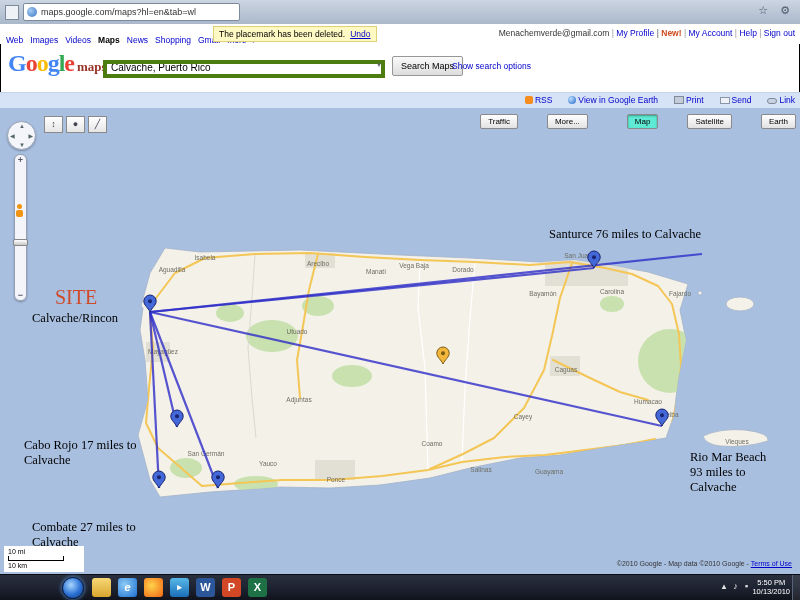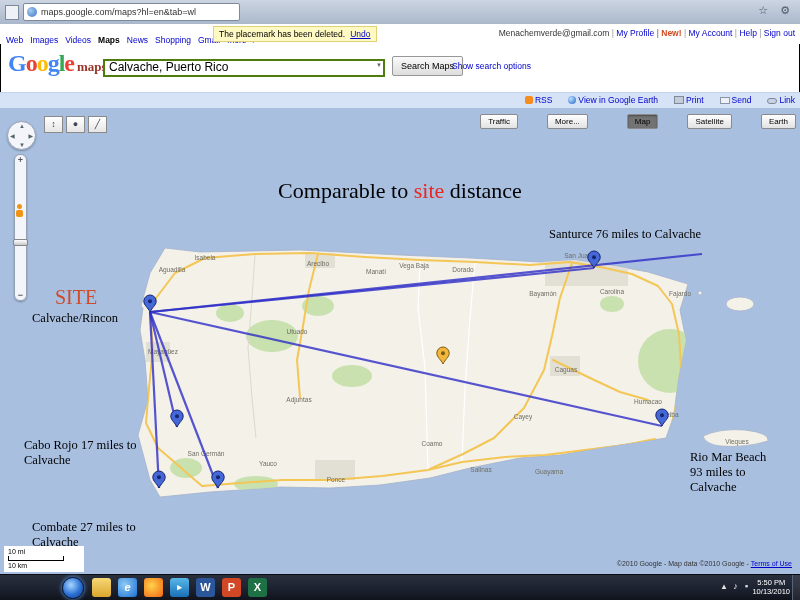--- a/index.html
+++ b/index.html
@@ -28,21 +28,21 @@
   #account{position:absolute;right:5px;top:28px;font-size:8.5px;color:#333;white-space:nowrap;}
   .acclink{color:#0000cc;cursor:pointer;}
   .acclink::before{content:" | ";color:#999;}
   .acclink.new{color:#d04a1e;font-weight:bold;}
 
   
   #logo{position:absolute;left:8px;top:50px;font-family:"Liberation Serif",serif;font-weight:bold;
     font-size:24px;letter-spacing:-1px;white-space:nowrap;}
   #logo-suffix{font-size:13px;color:#9a3529;margin-left:3px;letter-spacing:0;}
   #search-wrap{position:absolute;left:103px;top:57px;width:282px;height:18px;}
-  #search-input{width:100%;height:100%;box-sizing:border-box;border:2px solid #4d7c0f;font-size:12px;
+  #search-input{width:100%;height:100%;box-sizing:border-box;border:4px solid #4d7c0f;font-size:10px;
     padding:1px 14px 3px 4px;font-family:"Liberation Sans",sans-serif;}
   #search-dd{position:absolute;right:3px;top:5px;font-size:6px;color:#667;}
   #search-btn{position:absolute;left:392px;top:56px;height:20px;font-size:9px;padding:0 8px;
     background:linear-gradient(#fafafa,#ddd);border:1px solid #979797;border-radius:2px;cursor:pointer;}
   #search-opts{position:absolute;left:452px;top:61px;font-size:8.5px;color:#0000cc;cursor:pointer;}
 
   
   #strip{position:absolute;top:92px;left:0;right:0;height:15px;background:#d6e2f6;
     border-top:1px solid #c4d3ec;border-bottom:1px solid #b2c3de;}
   #strip-links{position:absolute;right:5px;top:1px;display:flex;gap:8px;font-size:8.5px;color:#0000cc;
@@ -67,21 +67,21 @@
   #city-layer{position:absolute;left:0;top:0;width:800px;height:467px;}
   .city{position:absolute;transform:translateX(-50%);font-size:6.5px;color:#6e6e63;white-space:nowrap;}
 
   
   #tool-btns{position:absolute;left:44px;top:8px;display:flex;gap:3px;}
   .toolbtn{width:17px;height:15px;background:linear-gradient(#fff,#e6e6e6);border:1px solid #8a8a8a;
     font-size:9px;line-height:14px;text-align:center;color:#445;cursor:pointer;}
   #map-type-buttons{position:absolute;right:4px;top:6px;display:flex;gap:26px;}
   .mapbtn{font-size:8px;padding:2px 7px;background:linear-gradient(#fff,#e2e2e2);border:1px solid #8a8a8a;
     border-radius:2px;margin-left:3px;cursor:pointer;font-family:"Liberation Sans",sans-serif;}
-  .mapbtn.active{background:#737373;box-shadow:inset 0 1px 2px rgba(0,0,0,.35);}
+  .mapbtn.active{background:#5eead4;box-shadow:inset 0 1px 2px rgba(0,0,0,.35);}
   #pan-ring{position:absolute;left:7px;top:13px;width:27px;height:27px;border-radius:50%;
     background:rgba(250,250,252,.92);border:1px solid #95a0b2;box-shadow:0 1px 2px rgba(0,0,0,.3);}
   #pan-ring span{position:absolute;font-size:6px;color:#566;}
   .pan-n{top:1px;left:11px;} .pan-s{bottom:1px;left:11px;} .pan-w{left:2px;top:10px;} .pan-e{right:2px;top:10px;}
   #zoom-track{position:absolute;left:14px;top:46px;width:11px;height:145px;background:rgba(250,250,252,.92);
     border:1px solid #95a0b2;border-radius:6px;box-shadow:0 1px 2px rgba(0,0,0,.3);}
   #zoom-track .zplus{position:absolute;top:0;left:0;right:0;text-align:center;font-size:9px;font-weight:bold;color:#556;}
   #zoom-track .zminus{position:absolute;bottom:0;left:0;right:0;text-align:center;font-size:9px;font-weight:bold;color:#556;}
   #zoom-handle{position:absolute;left:-2px;top:84px;width:13px;height:5px;background:linear-gradient(#fff,#c8c8c8);
     border:1px solid #888;border-radius:2px;}
@@ -305,23 +305,20 @@
 
     <div id="scale">
       <div>10 mi</div>
       <div class="sbar"></div>
       <div>10 km</div>
     </div>
     <div id="copyright">
       <span>©2010 Google - Map data ©2010 Google - </span><span class="terms">Terms of Use</span>
     </div>
 
-    <div id="slide-title">
-      <span>Comparable to </span><span id="title-em" style="color: rgb(232, 40, 30);">site</span><span> distance</span>
-    </div>
     <div class="ann" id="ann-santurce">Santurce 76 miles to Calvache</div>
     <div id="ann-site">SITE</div>
     <div class="ann" id="ann-calvache">Calvache/Rincon</div>
     <div class="ann" id="ann-cabo">Cabo Rojo 17 miles to
 Calvache</div>
     <div class="ann" id="ann-combate">Combate 27 miles to
 Calvache</div>
     <div class="ann" id="ann-riomar">Rio Mar Beach
 93 miles to
 Calvache</div>

